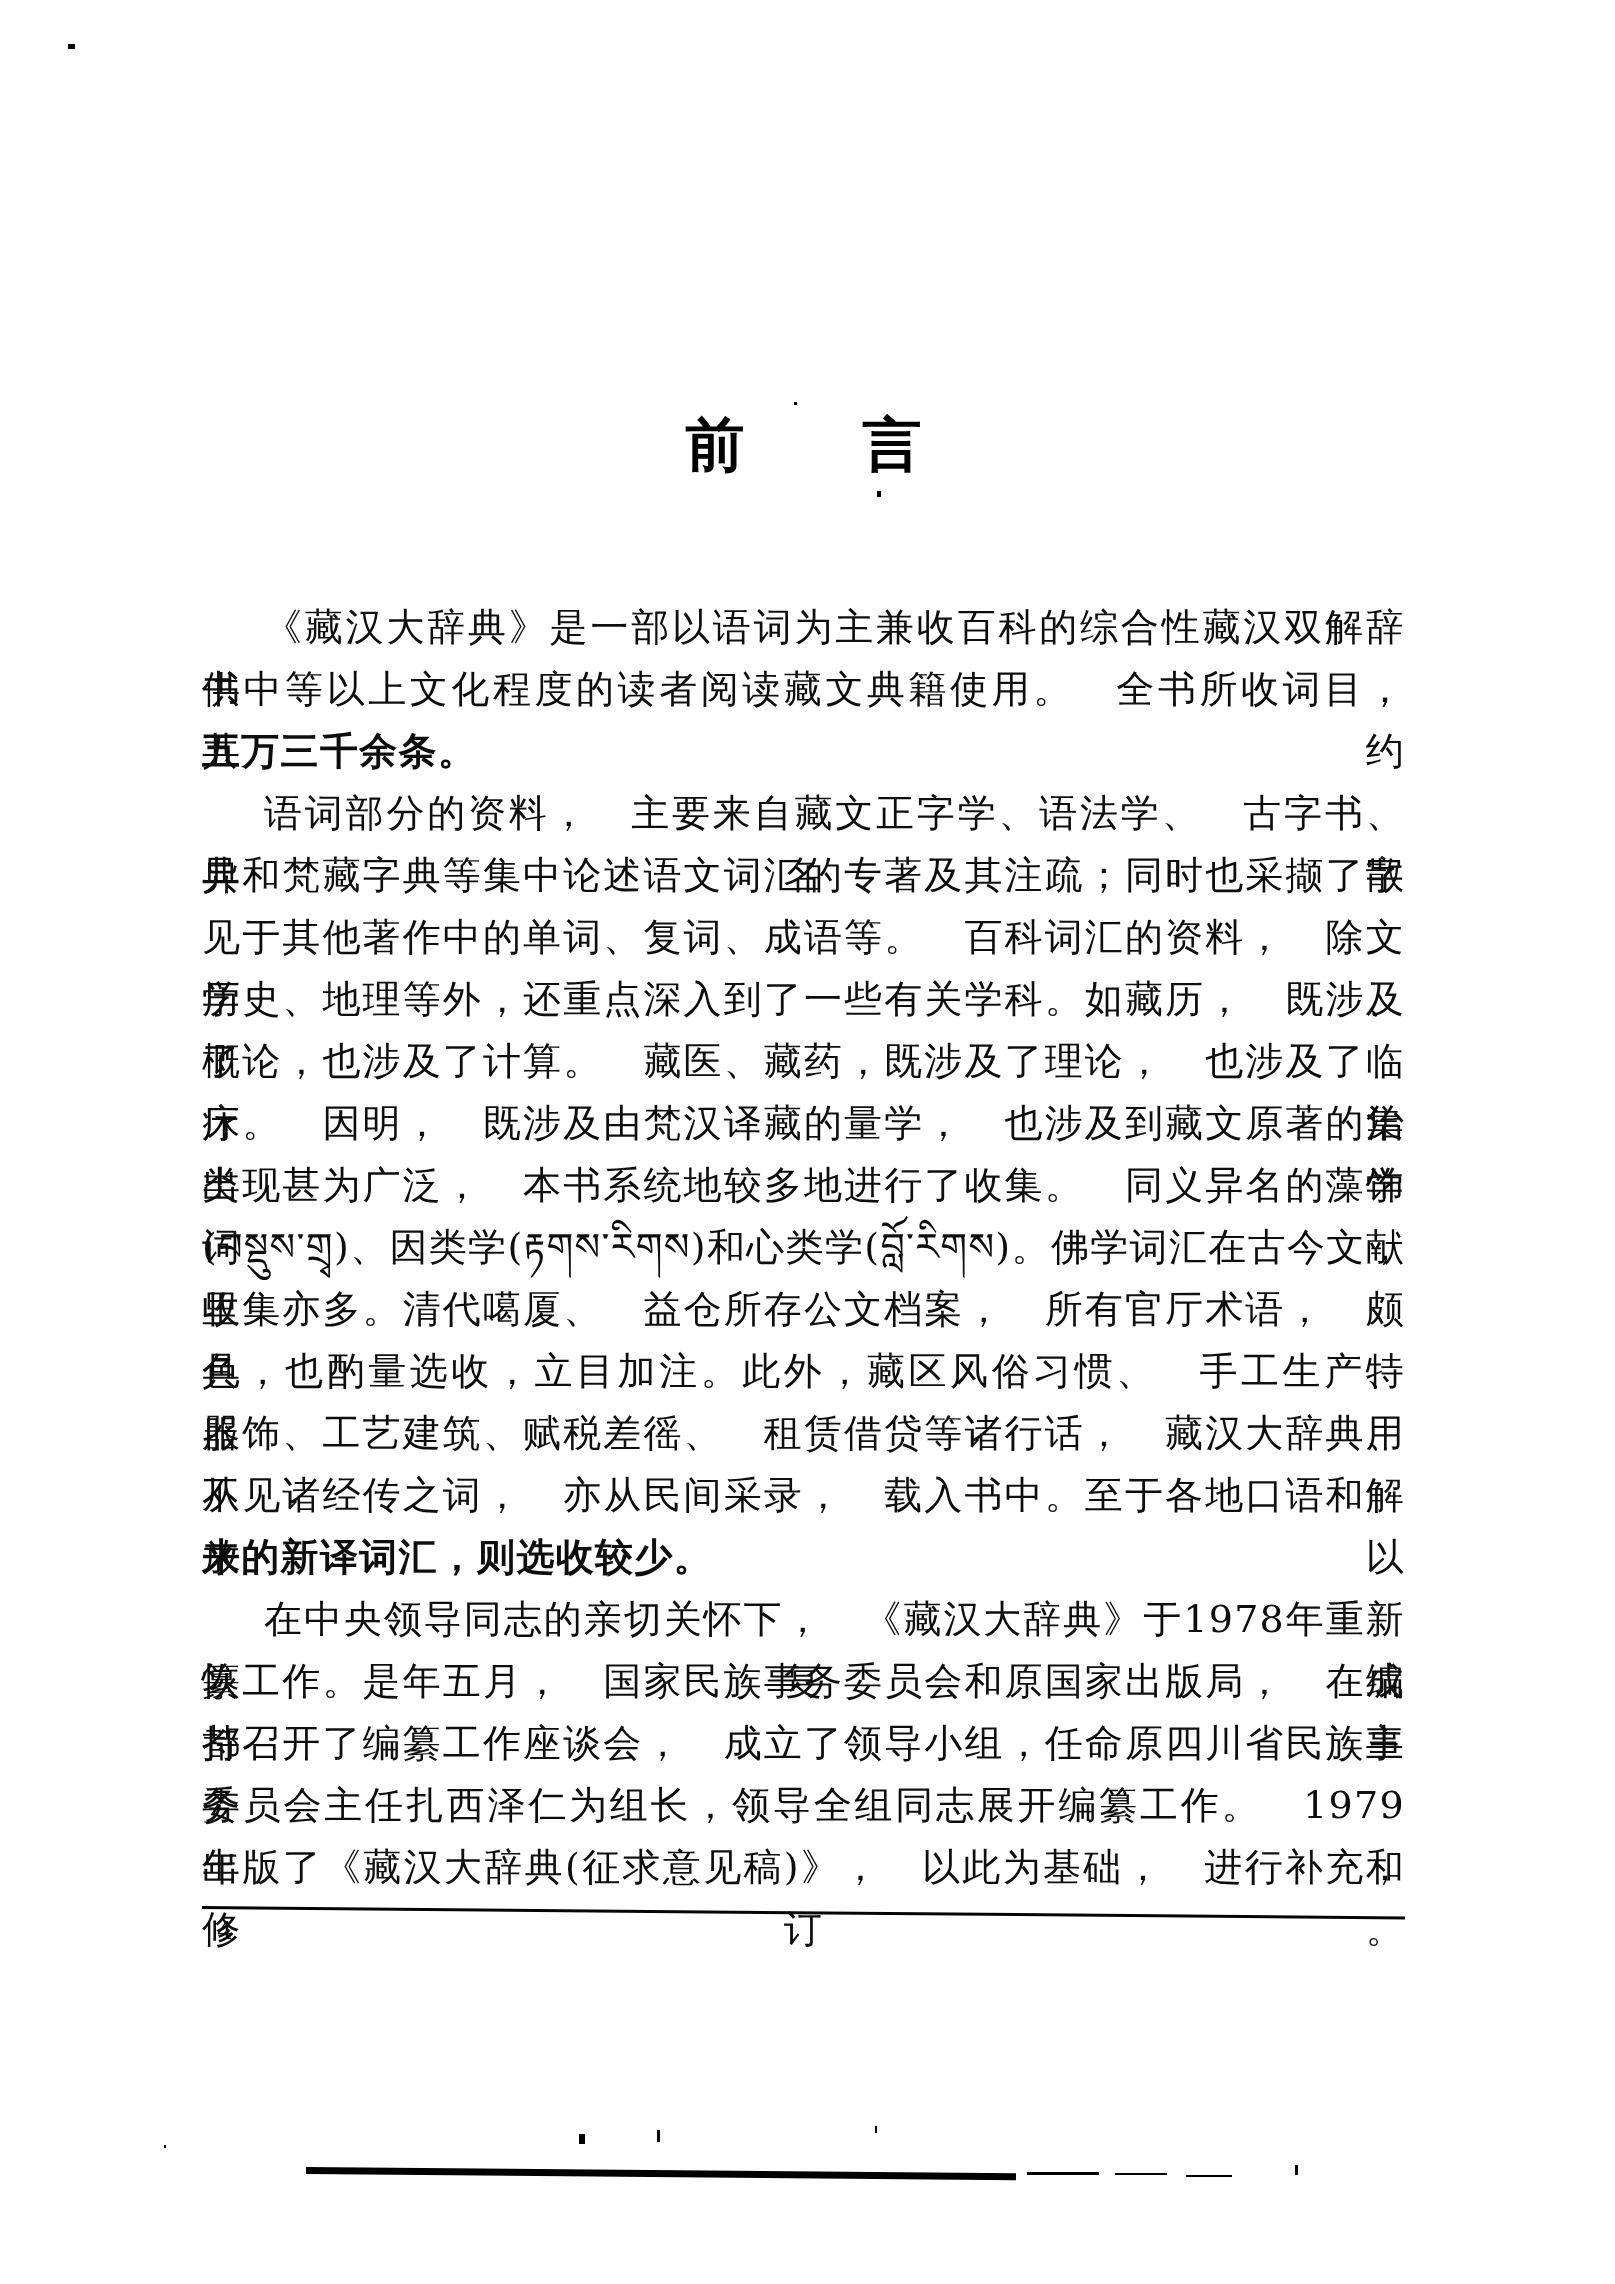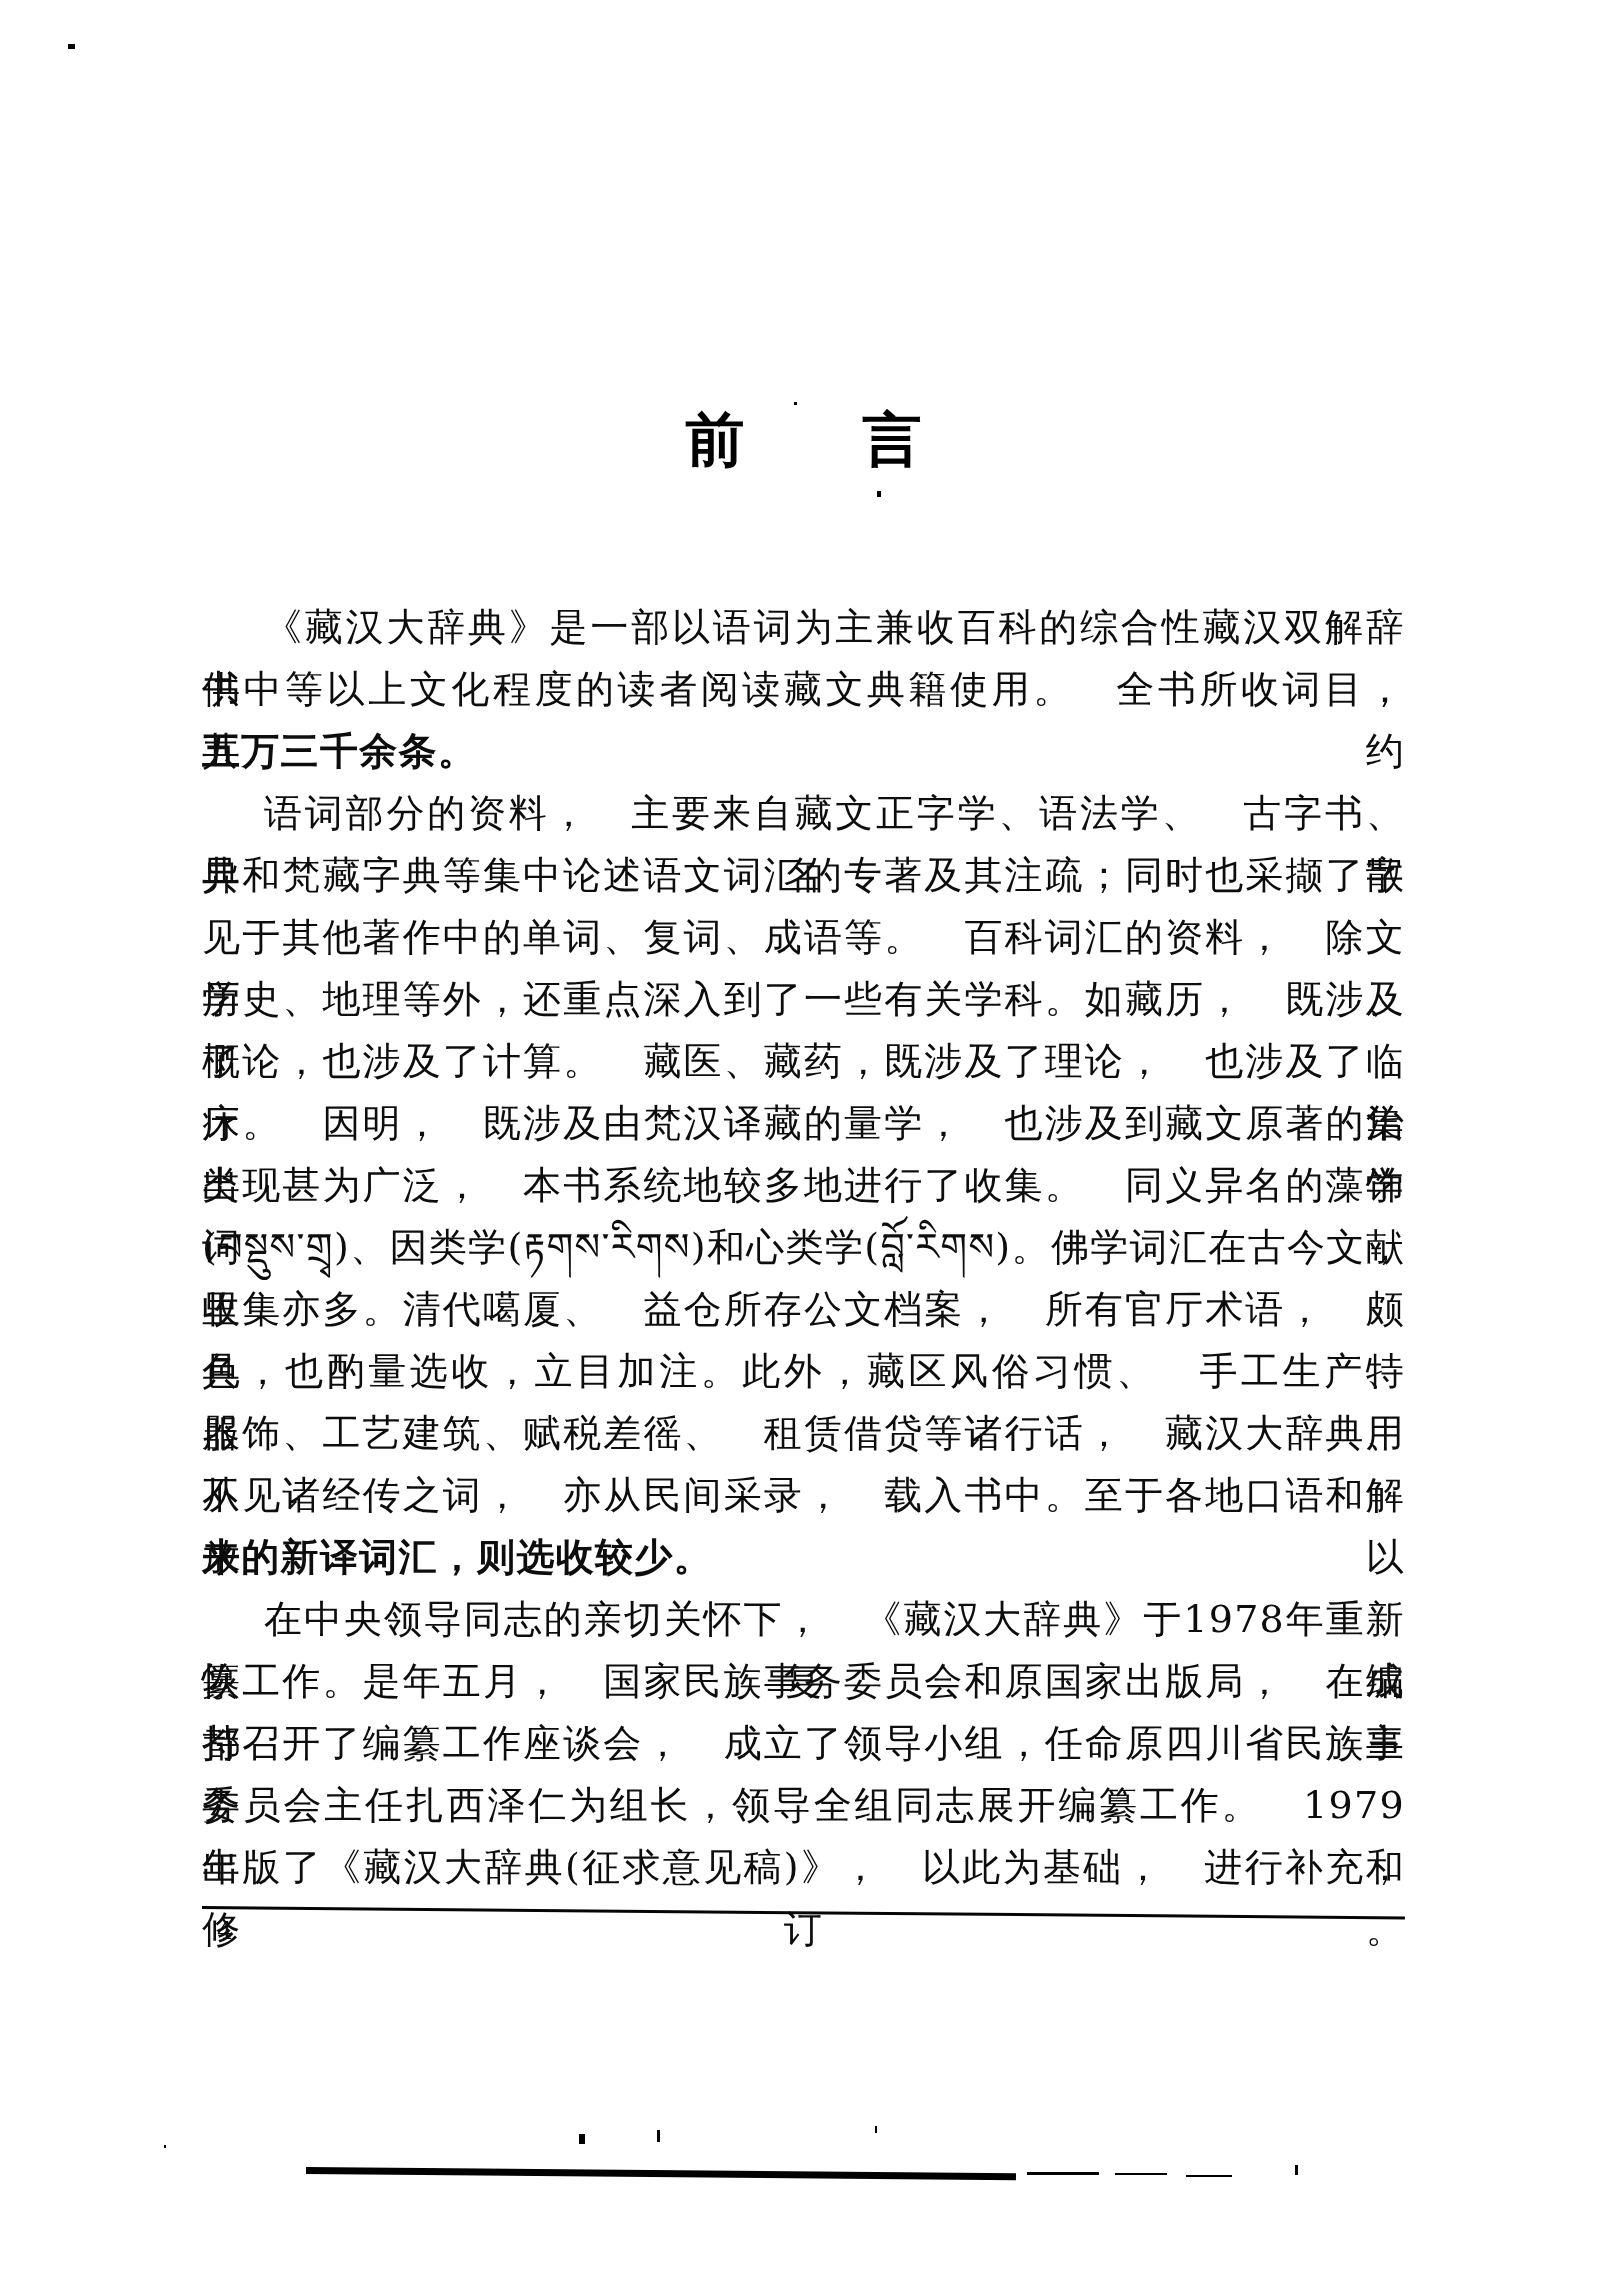--- a/index.html
+++ b/index.html
@@ -15,21 +15,21 @@
     overflow: hidden;
     font-family: "DejaVu Serif", serif;
     color: #0d0d0d;
   }
   .title {
     position: absolute;
     left: 202px;
     top: 409px;
     width: 1203px;
     text-align: center;
-    font-family: Liberation Mono, monospace;
+    font-family: Liberation Sans, sans-serif;
     font-weight: 700;
     font-size: 59px;
     line-height: 72px;
     letter-spacing: 0;
     color: #000000;
     white-space: pre;
   }
   .textblock {
     position: absolute;
     left: 202px;

